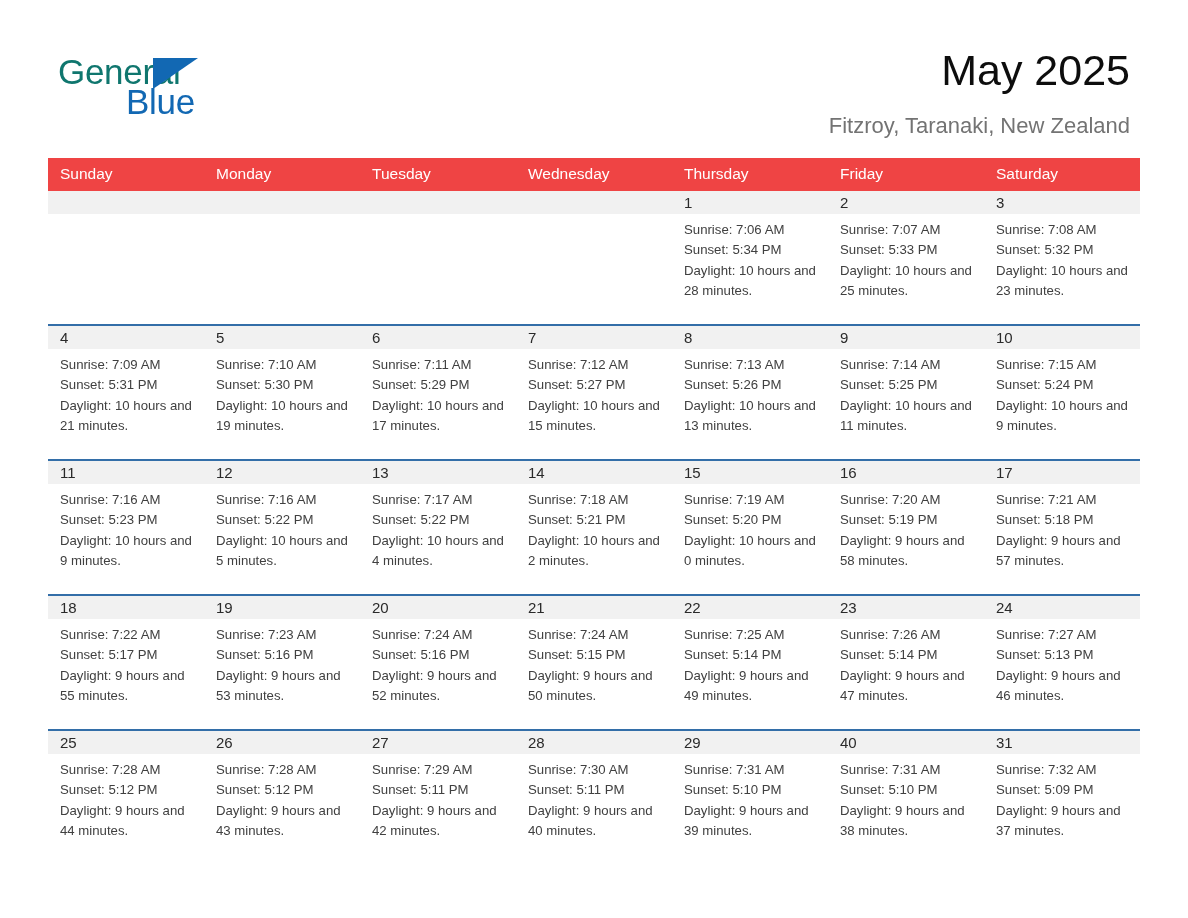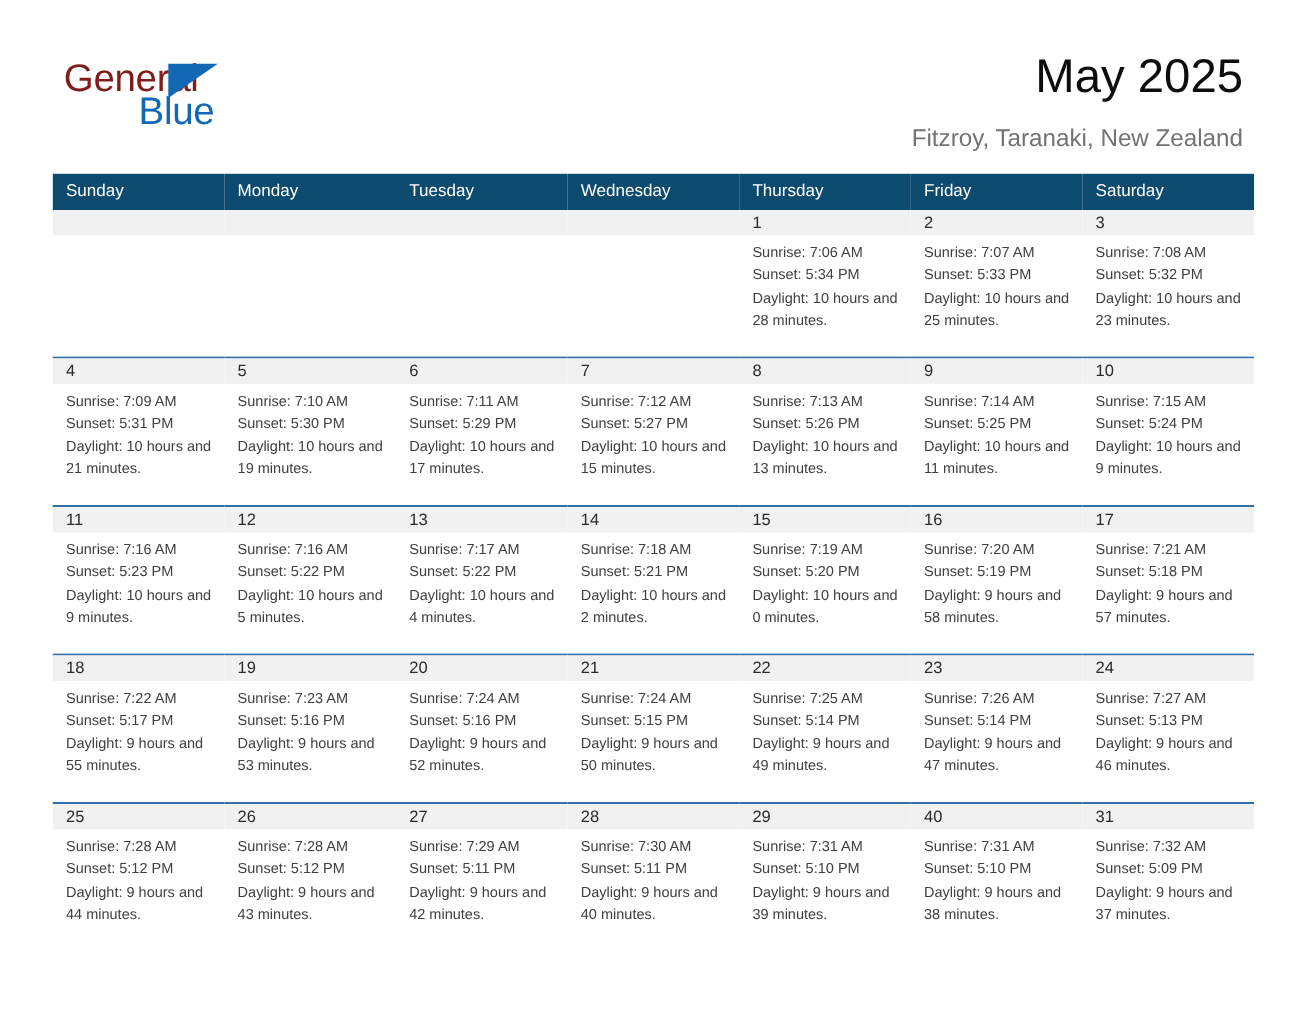--- a/index.html
+++ b/index.html
@@ -26,21 +26,21 @@
   .logo {
     position: absolute;
     left: 58px; top: 52px;
     width: 260px;
     height: 70px;
   }
   .logo-general {
     position: absolute;
     left: 0; top: 0;
     font-size: 35px;
-    color: #7f1d1d;
+    color: #0f766e;
     letter-spacing: -0.3px;
     white-space: nowrap;
   }
   .logo-blue {
     position: absolute;
     left: 68px; top: 30px;
     font-size: 35px;
     color: #1268b3;
     letter-spacing: -0.3px;
     white-space: nowrap;
@@ -70,21 +70,21 @@
 
   
   .cal {
     position: absolute;
     left: 48px; top: 158px;
     width: 1092px;
     border-collapse: collapse;
     table-layout: fixed;
   }
   .cal th {
-    background: #0c4a6e;
+    background: #ef4444;
     color: #ffffff;
     font-size: 15.5px;
     font-weight: normal;
     text-align: left;
     padding: 7px 0 8px 12px;
     height: 31px;
   }
   .cal td {
     width: 156px;
     vertical-align: top;

